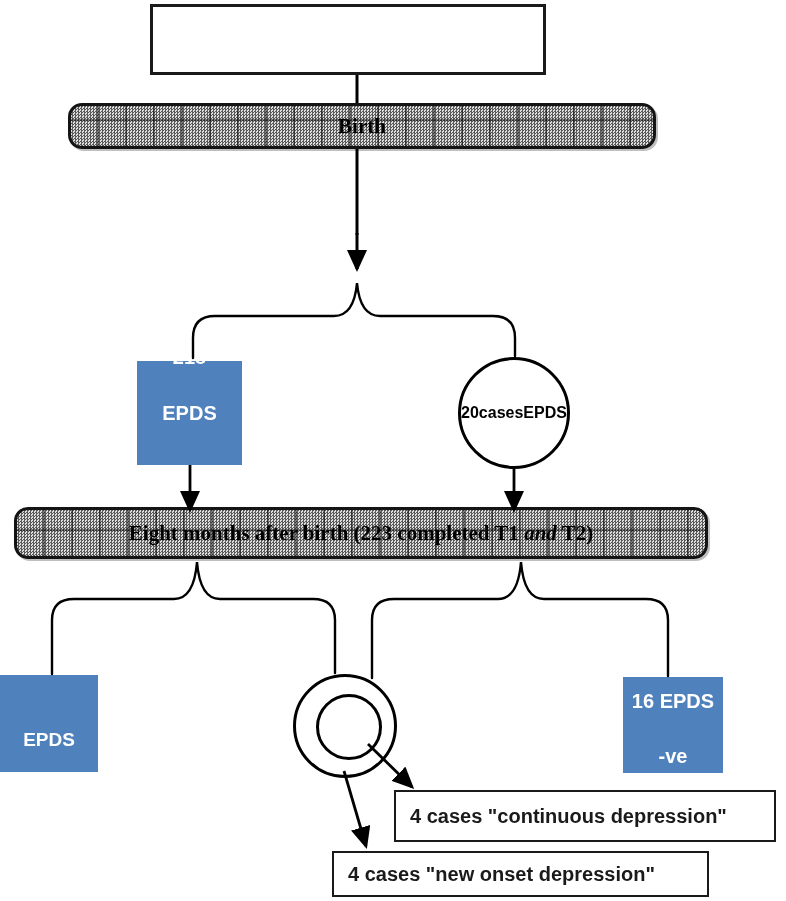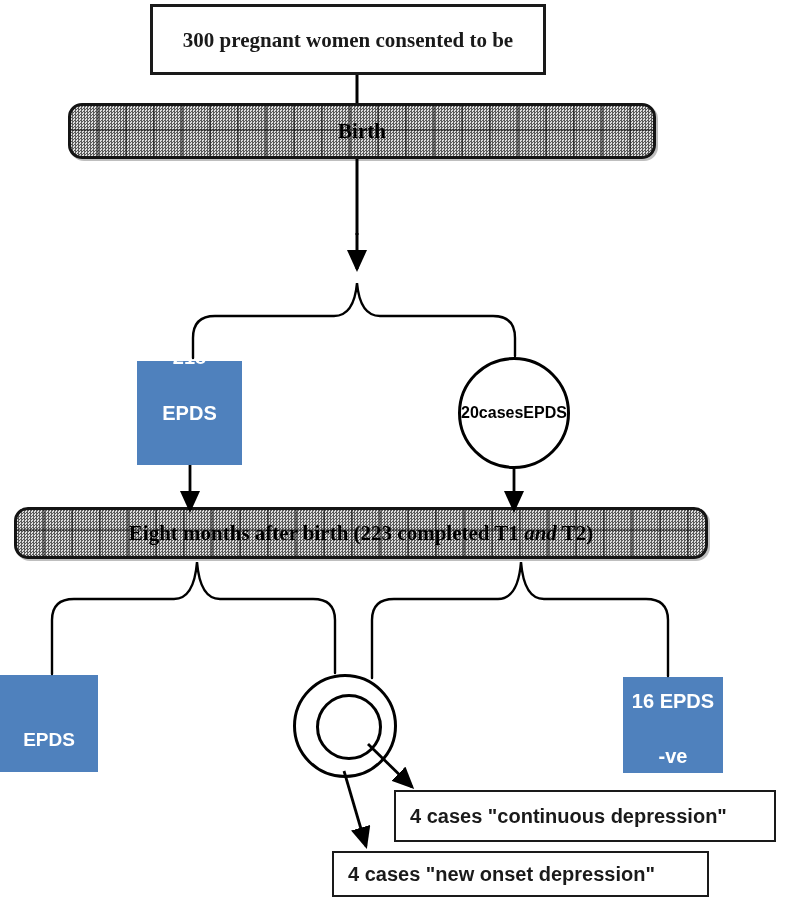--- a/index.html
+++ b/index.html
@@ -26,21 +26,21 @@
     z-index:1;border:3px solid #141414;border-radius:14px;
     background-image:
       repeating-linear-gradient(90deg, rgba(0,0,0,0) 0 26px, rgba(0,0,0,0.45) 26px 28px),
       repeating-linear-gradient(0deg, rgba(0,0,0,0) 0 25px, rgba(0,0,0,0.45) 25px 27px),
       repeating-conic-gradient(#5a5a5a 0% 25%, #dedede 25% 50%);
     background-size:auto,auto,3px 3px;
     box-shadow:2px 2px 0 rgba(0,0,0,0.25);
     display:flex;align-items:center;justify-content:center;
     font-family:"Liberation Serif",serif;font-weight:bold;font-size:21px;color:#000;
   }
-  .bar-birth{left:68px;top:103px;width:588px;height:56px;}
+  .bar-birth{left:68px;top:103px;width:588px;height:46px;}
   .bar-three{left:68px;top:177px;width:588px;height:56px;}
   .bar-eight{left:14px;top:507px;width:694px;height:52px;}
   .bar .it{font-style:italic;}
 
   
   .blue-box{
     z-index:1;background:#4f81bd;color:#ffffff;
     display:flex;flex-direction:column;align-items:center;justify-content:center;
     font-weight:bold;text-align:center;gap:22px;
   }
@@ -80,21 +80,20 @@
 </head>
 <body>
 
 <div class="canvas">
 
   <svg id="behind" class="layer" width="786" height="901" viewBox="0 0 786 901">
     <line x1="357" y1="74" x2="357" y2="235" stroke="#000" stroke-width="3"></line>
   </svg>
 
   <div class="htmlbox top-box">
-    <div class="line">300 pregnant women consented to be</div>
   </div>
 
   <div class="htmlbox bar bar-birth">
     <span>Birth</span>
   </div>
   <div class="htmlbox bar bar-eight">
     <span><span>Eight months after birth (223 completed T1 </span><span class="it">and</span><span> T2)</span></span>
   </div>
 
   <div class="htmlbox blue-box bb-218">

